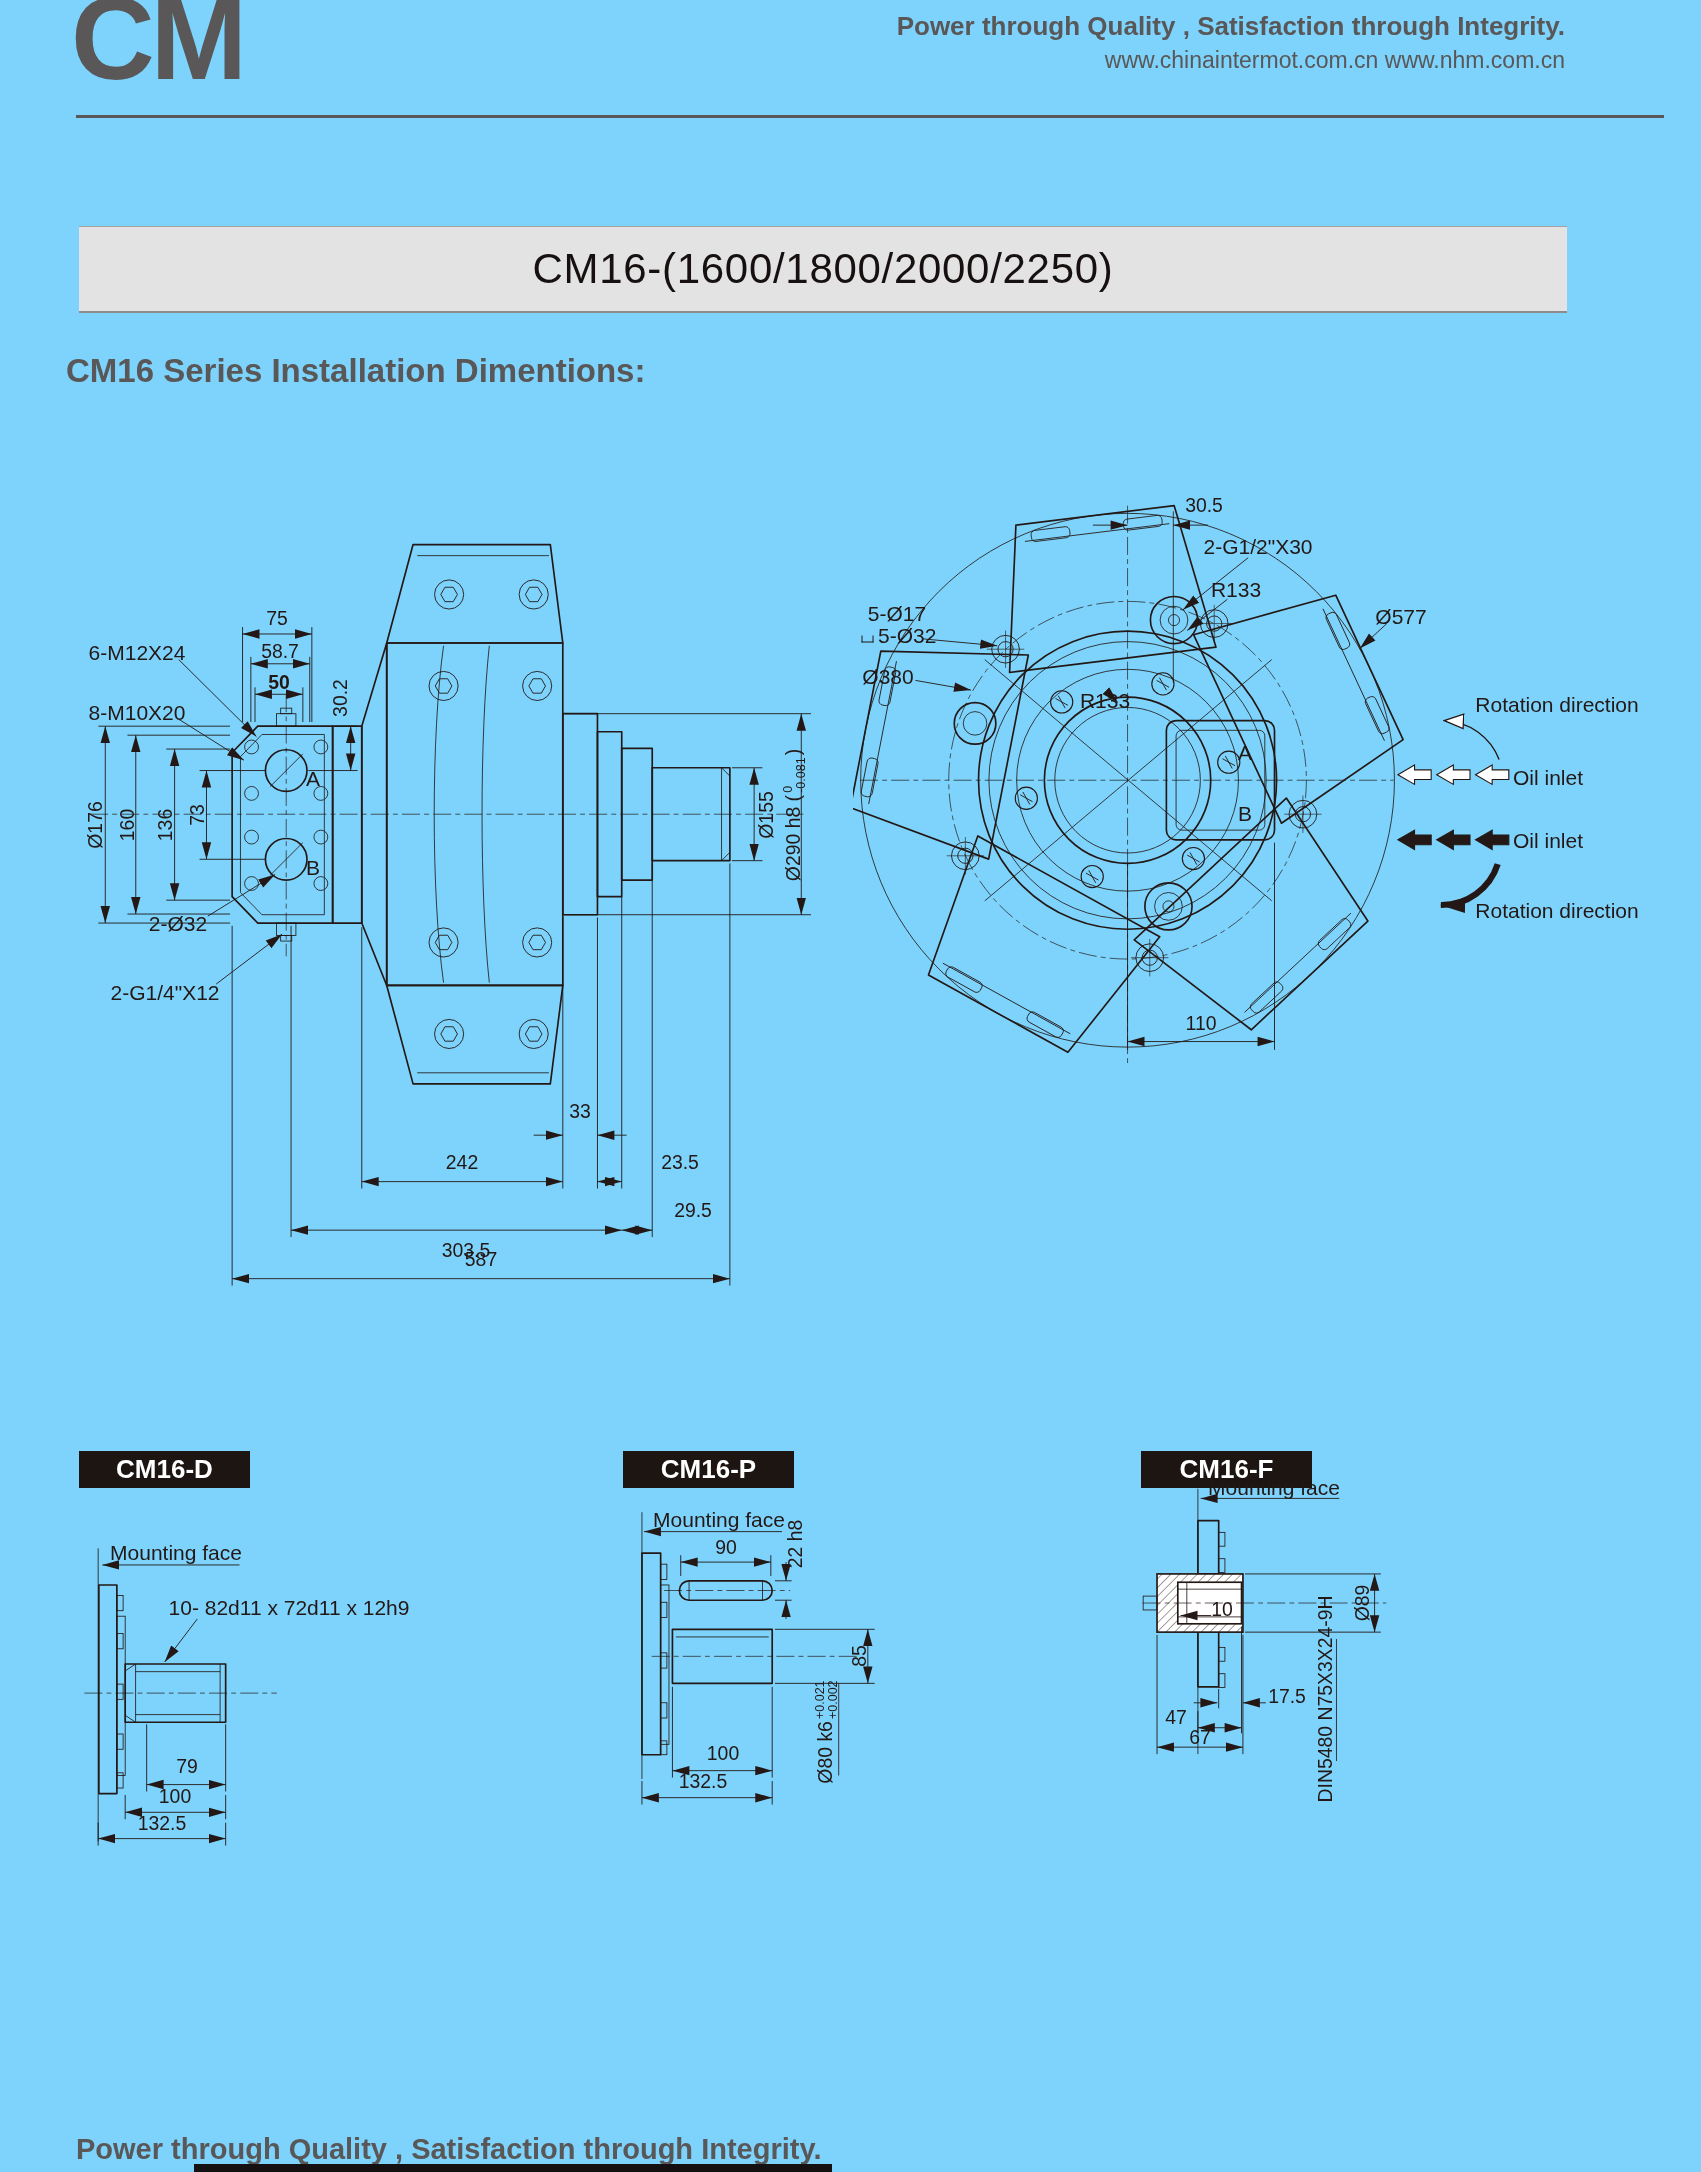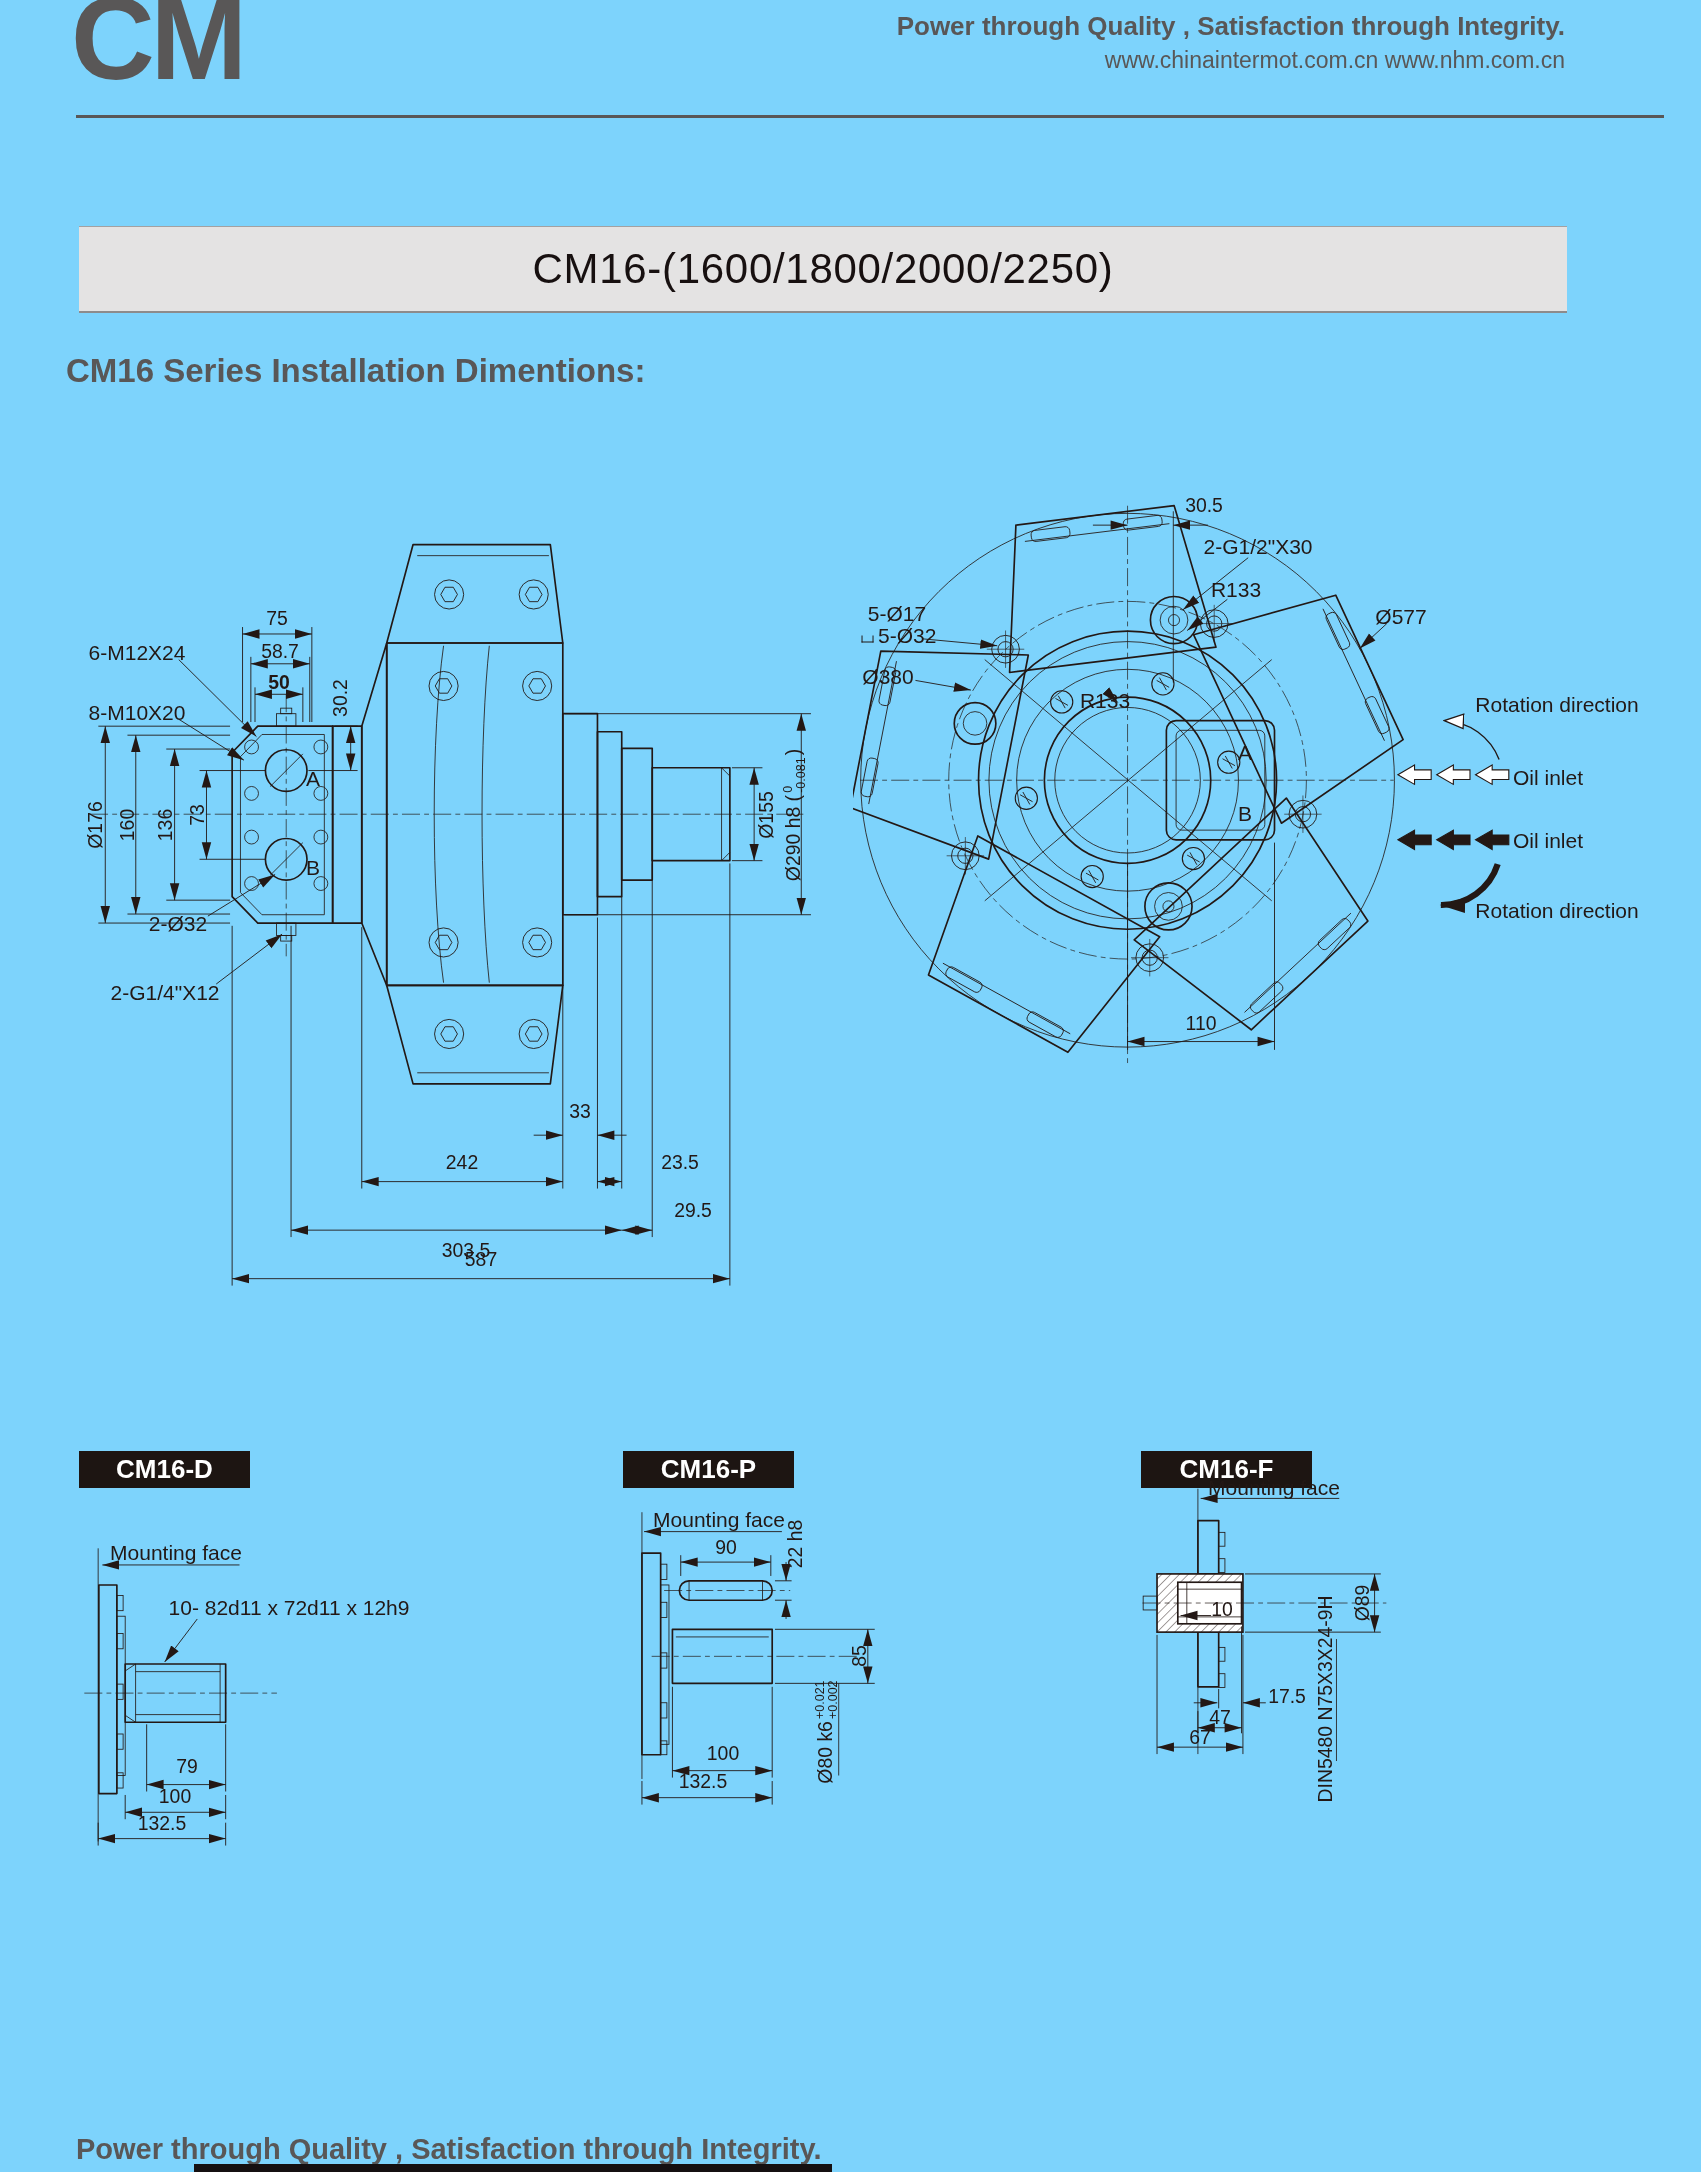--- a/index.html
+++ b/index.html
@@ -415,21 +415,21 @@
     <path class="dm" d="M1728 2468 V2500"></path>
     <line class="dm" x1="1728" y1="2492" x2="1791" y2="2492" marker-start="url(#ar)" marker-end="url(#ar)"></line>
     <path class="dm" d="M1669 2358 V2530 M1793 2358 V2530"></path>
     <line class="dm" x1="1669" y1="2520" x2="1793" y2="2520" marker-start="url(#ar)" marker-end="url(#ar)"></line>
     <path class="s1" d="M1928 2364 V2540"></path>
   </svg>
   <div class="ann" style="left:1274px;top:1487px;">Mounting face</div>
   <div class="dim" style="left:1222px;top:1610px;">10</div>
   <div class="dim rot" style="left:1363px;top:1603px;">Ø89</div>
   <div class="dim" style="left:1287px;top:1697px;">17.5</div>
-  <div class="dim" style="left:1220px;top:1718px;">47</div>
+  <div class="dim" style="left:1176px;top:1718px;">47</div>
   <div class="dim" style="left:1200px;top:1738px;">67</div>
   <div class="dim rot" style="left:1326px;top:1699px;">DIN5480 N75X3X24-9H</div>
 
   <div class="footer-tagline">Power through Quality , Satisfaction through Integrity.</div>
   <div class="footer-bar"></div>
 
 </div>
 
 
 </body></html>

